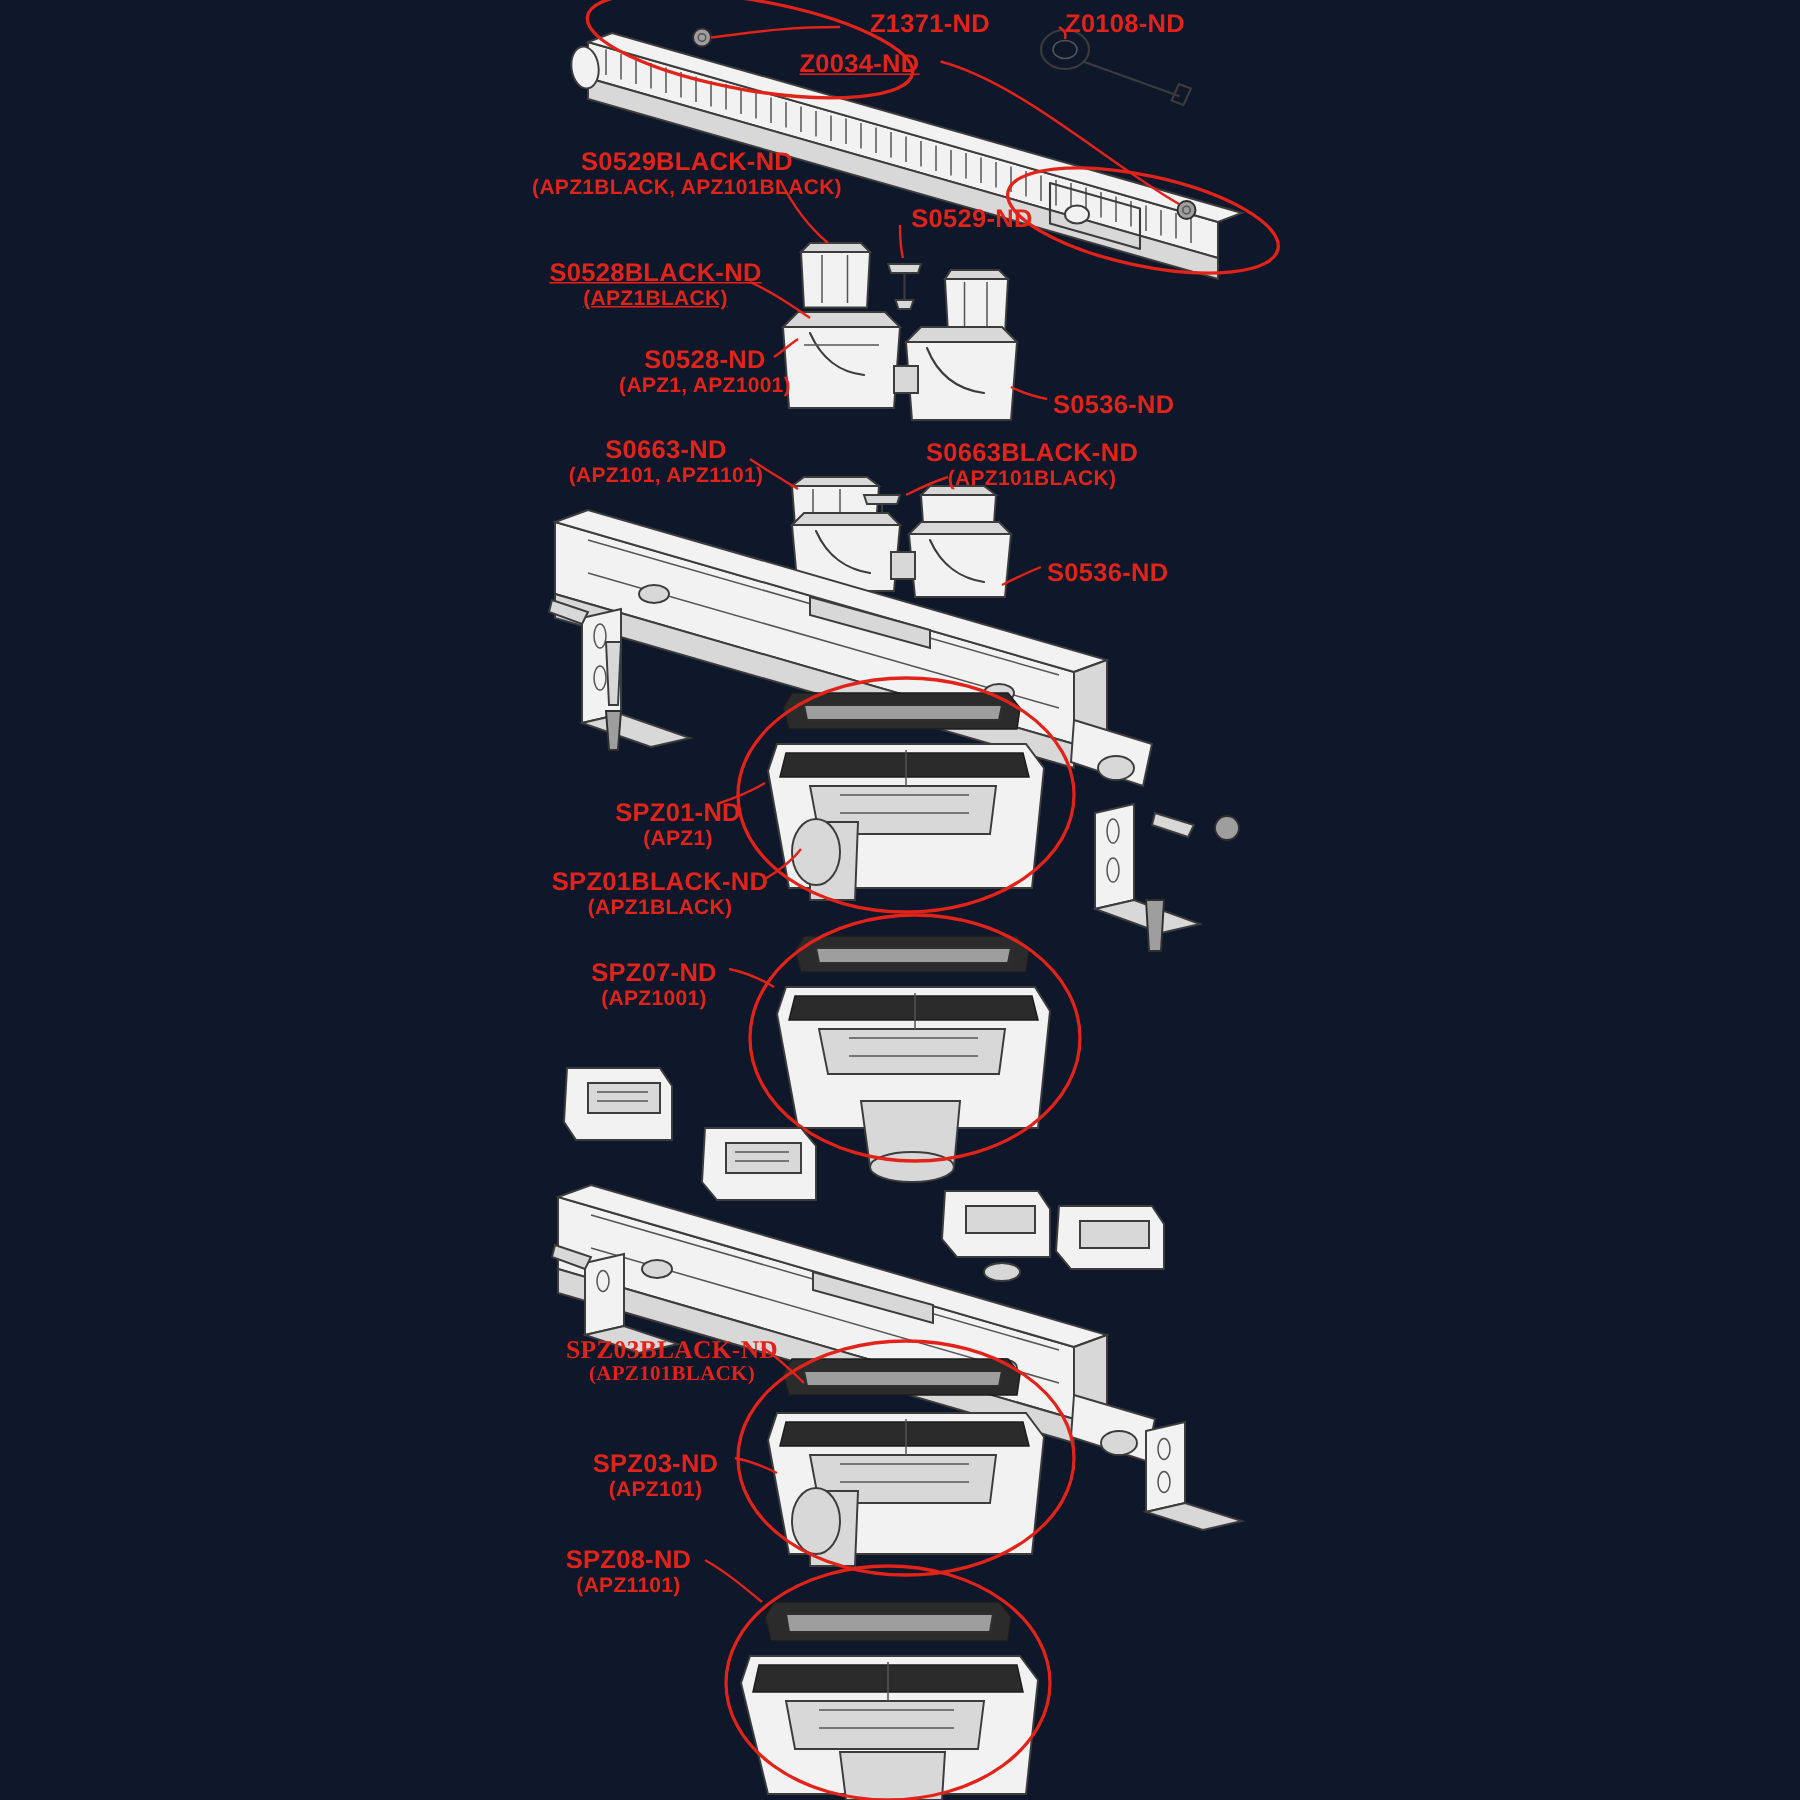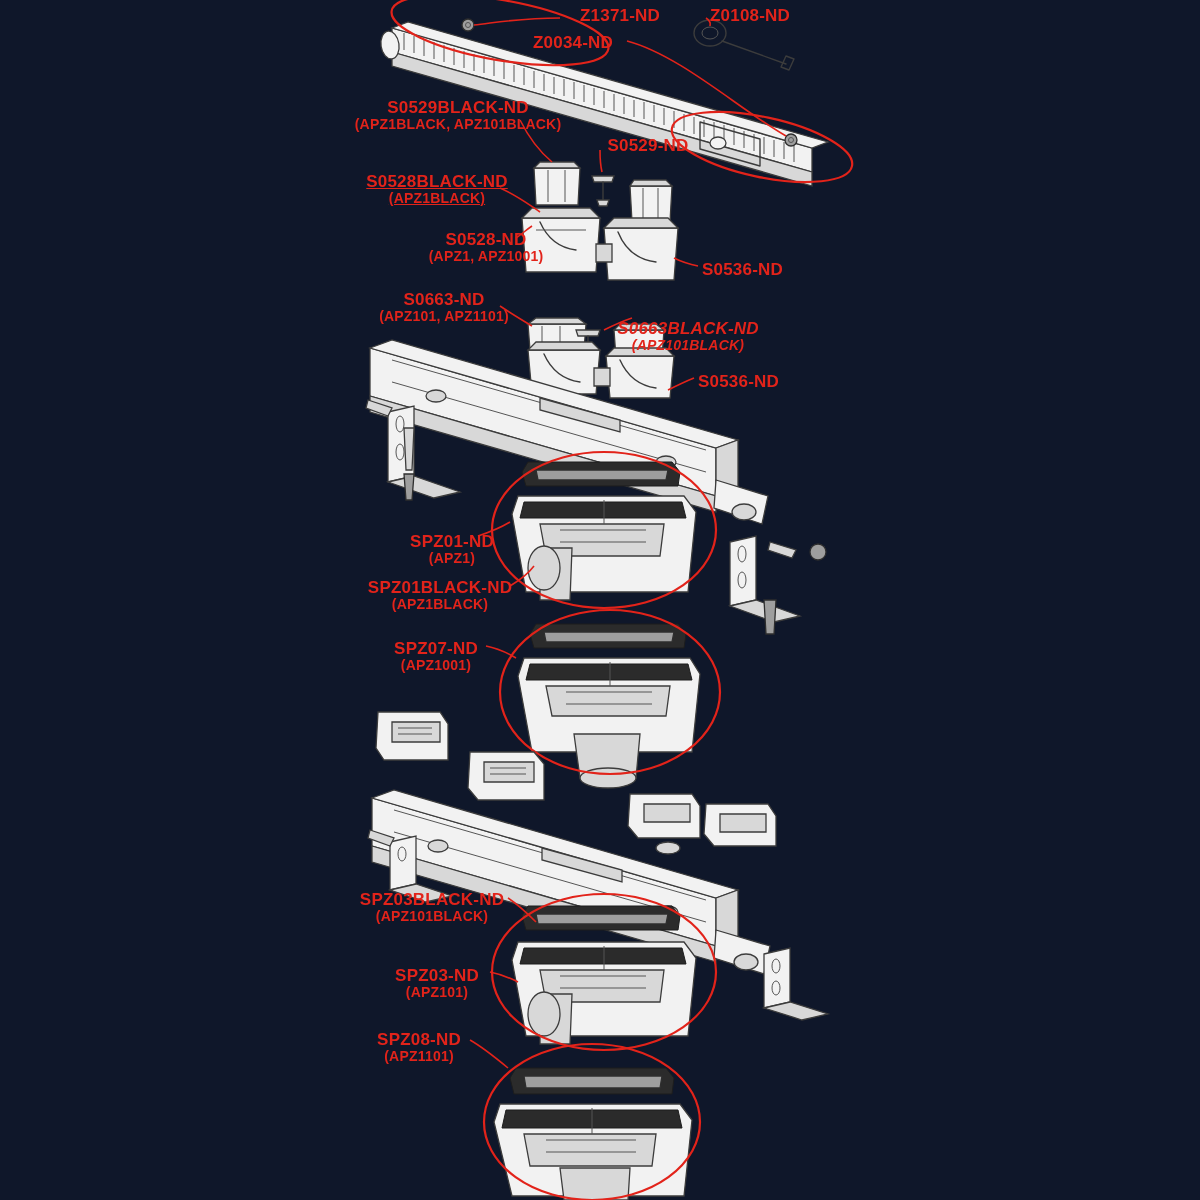--- a/index.html
+++ b/index.html
@@ -352,53 +352,53 @@
   </svg>
 
   <div class="label center" style="left:620px; top:6px;">
     <span>Z1371-ND</span>
   </div>
 
   <div class="label left" style="left:710px; top:6px;">
     <span>Z0108-ND</span>
   </div>
 
-  <div class="label center" style="left:573px; top:33px;">
+  <div class="label center" style="left:573px; top:33px;text-decoration:underline;">
     <span>Z0034-ND</span>
   </div>
 
   <div class="label center" style="left:458px; top:98px;">
     <span>S0529BLACK-ND</span>
     <span class="sub">(APZ1BLACK, APZ101BLACK)</span>
   </div>
 
   <div class="label center" style="left:602px; top:136px;margin-left:46px;">
     <span>S0529-ND</span>
   </div>
 
   <div class="label center" style="left:437px; top:172px;text-decoration:underline;">
     <span>S0528BLACK-ND</span>
     <span class="sub">(APZ1BLACK)</span>
   </div>
 
-  <div class="label center" style="left:486px; top:230px;">
+  <div class="label center" style="left:470px; top:230px;">
     <span>S0528-ND</span>
     <span class="sub">(APZ1, APZ1001)</span>
   </div>
 
   <div class="label left" style="left:702px; top:260px;">
     <span>S0536-ND</span>
   </div>
 
   <div class="label center" style="left:444px; top:290px;">
     <span>S0663-ND</span>
     <span class="sub">(APZ101, APZ1101)</span>
   </div>
 
-  <div class="label center" style="left:688px; top:319px;font-style:italic;">
+  <div class="label center" style="left:688px; top:292px;">
     <span>S0663BLACK-ND</span>
     <span class="sub">(APZ101BLACK)</span>
   </div>
 
   <div class="label left" style="left:698px; top:372px;">
     <span>S0536-ND</span>
   </div>
 
   <div class="label center" style="left:412px; top:532px;margin-left:40px;">
     <span>SPZ01-ND</span>
@@ -408,21 +408,21 @@
   <div class="label center" style="left:440px; top:578px;">
     <span>SPZ01BLACK-ND</span>
     <span class="sub">(APZ1BLACK)</span>
   </div>
 
   <div class="label center" style="left:436px; top:639px;">
     <span>SPZ07-ND</span>
     <span class="sub">(APZ1001)</span>
   </div>
 
-  <div class="label center" style="left:432px; top:890px;">
+  <div class="label center" style="left:448px; top:890px;font-family:Liberation Serif, serif;">
     <span>SPZ03BLACK-ND</span>
     <span class="sub">(APZ101BLACK)</span>
   </div>
 
   <div class="label center" style="left:437px; top:966px;">
     <span>SPZ03-ND</span>
     <span class="sub">(APZ101)</span>
   </div>
 
   <div class="label center" style="left:419px; top:1030px;">

